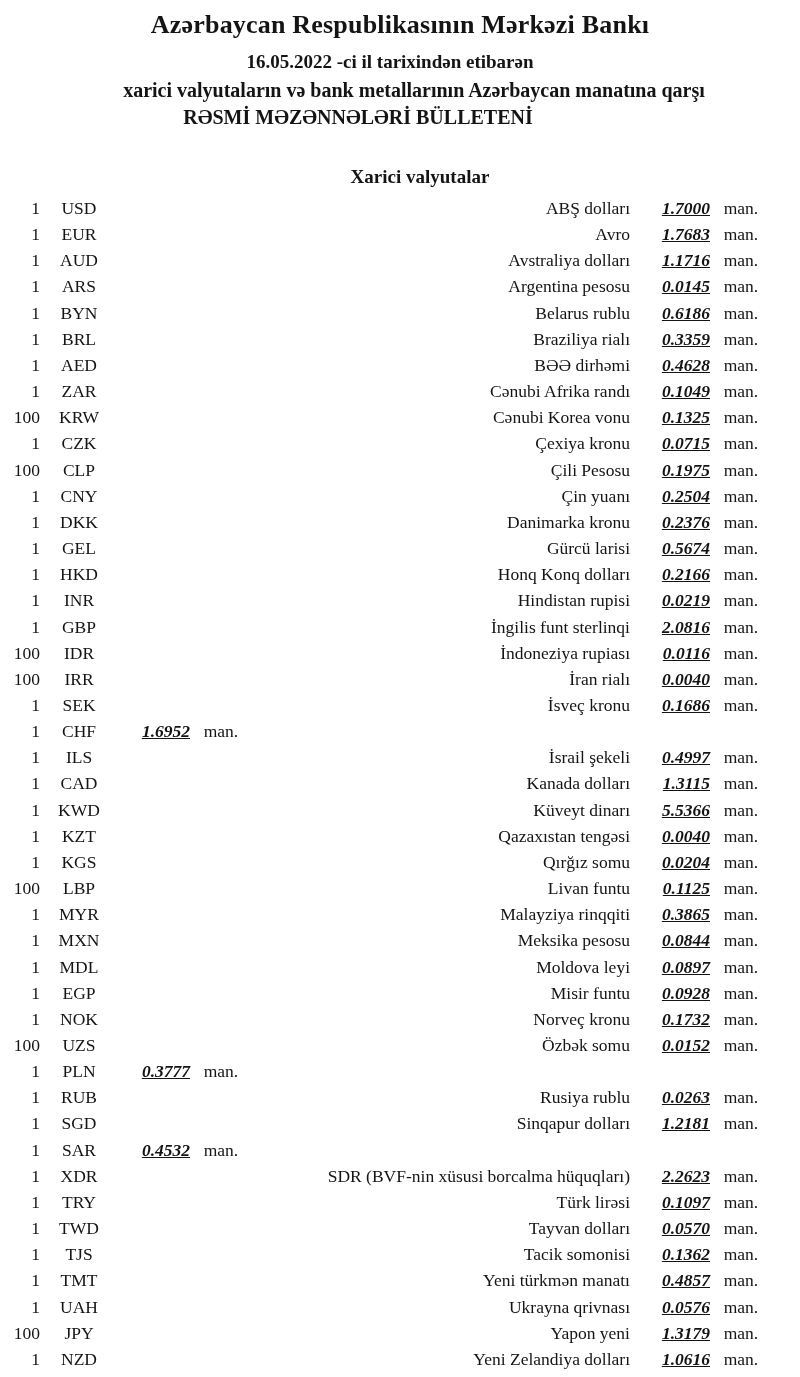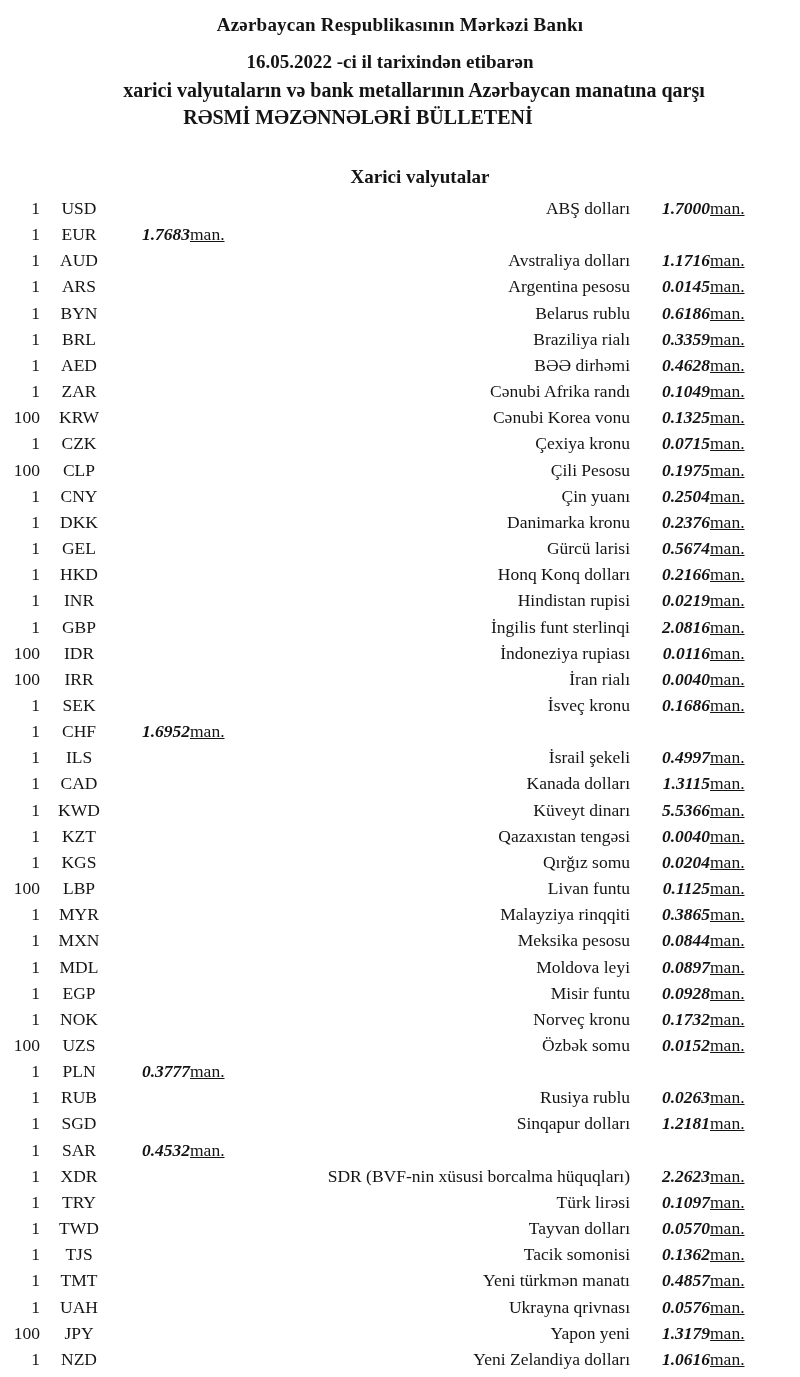--- a/index.html
+++ b/index.html
@@ -16,21 +16,21 @@
   }
   .page {
     position: relative;
     width: 800px;
     height: 1377px;
     background: #ffffff;
   }
   header { text-align: center; }
   .bank-title {
     margin: 8px 0 0 0;
-    font-size: 19px;
+    font-size: 26px;
     line-height: 34px;
     font-weight: bold;
     letter-spacing: 0.2px;
   }
   .date-line {
     margin-top: 8px;
     font-size: 19px;
     line-height: 24px;
     font-weight: bold;
     transform: translateX(-10px);
@@ -88,25 +88,25 @@
     display: flex;
     align-items: baseline;
     flex: 0 0 auto;
   }
   .row.indent .rgroup { margin-right: 0; }
   .rate {
     min-width: 80px;
     text-align: right;
     font-weight: bold;
     font-style: italic;
+    text-decoration: underline;
   }
   .unit {
     width: 62px;
-    text-align: left;
-    text-decoration: underline;
+    text-align: center;
   }
 </style>
 </head>
 <body>
 
 <div class="page">
   <header>
     <h1 class="bank-title">Azərbaycan Respublikasının Mərkəzi Bankı</h1>
     <div class="date-line">16.05.2022 -ci il tarixindən etibarən</div>
     <div class="subtitle-line">xarici valyutaların və bank metallarının Azərbaycan manatına qarşı</div>
@@ -122,20 +122,21 @@
     <span class="name">ABŞ dolları</span>
     <span class="rgroup">
       <span class="rate">1.7000</span>
       <span class="unit">man.</span>
     </span>
   </div>
 
   <div class="row">
     <span class="qty">1</span>
     <span class="code">EUR</span>
+    <span class="name">Avro</span>
     <span class="rgroup">
       <span class="rate">1.7683</span>
       <span class="unit">man.</span>
     </span>
   </div>
 
   <div class="row">
     <span class="qty">1</span>
     <span class="code">AUD</span>
     <span class="name">Avstraliya dolları</span>

